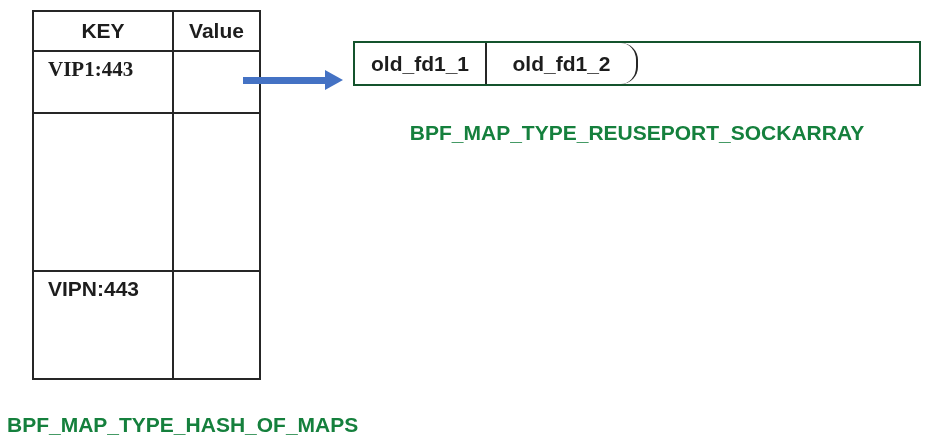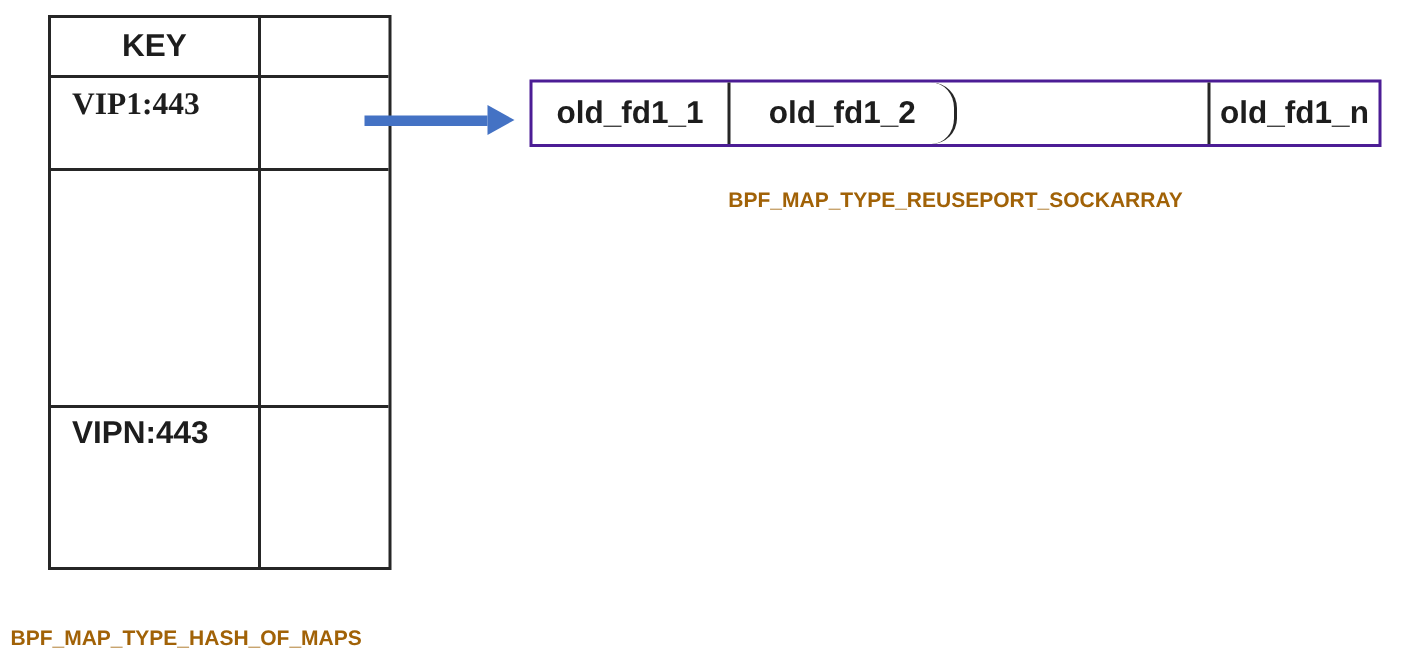--- a/index.html
+++ b/index.html
@@ -59,24 +59,24 @@
     display: flex;
     align-items: center;
     justify-content: center;
     padding: 0;
   }
   .kt-row-data .kt-cell-key { padding: 4px 0 0 14px; }
 
   
   .caption {
     position: absolute;
-    font-size: 14px;
+    font-size: 21px;
     font-weight: 700;
     line-height: 26px;
-    color: #a16207;
+    color: #15803d;
     white-space: nowrap;
   }
   .caption-hash {
     left: 7px;
     top: 412px;
   }
   .caption-sock {
     left: 353px;
     top: 120px;
     width: 568px;
@@ -107,24 +107,24 @@
     height: 0;
     border-left: 18px solid #4472C4;
     border-top: 10.5px solid transparent;
     border-bottom: 10.5px solid transparent;
   }
 
   
   .sockarray {
     position: absolute;
     left: 353px;
-    top: 53px;
+    top: 41px;
     width: 568px;
     height: 45px;
-    border: 2px solid #4c1d95;
+    border: 2px solid #14532d;
     box-sizing: border-box;
     display: flex;
     flex-direction: row;
     background: #ffffff;
   }
   .sa-cell {
     box-sizing: border-box;
     border-right: 2px solid #262626;
     display: flex;
     align-items: center;
@@ -140,20 +140,21 @@
   .sa-cell-2 { width: 169px; }
 </style>
 </head>
 <body>
 
 <div class="canvas">
 
   <div class="key-table">
     <div class="kt-row kt-row-header">
       <div class="kt-cell kt-cell-key">KEY</div>
+      <div class="kt-cell kt-cell-value">Value</div>
     </div>
     <div class="kt-row kt-row-data kt-row-1">
       <div class="kt-cell kt-cell-key">VIP1:443</div>
       <div class="kt-cell kt-cell-value"></div>
     </div>
     <div class="kt-row kt-row-data kt-row-3">
       <div class="kt-cell kt-cell-key"></div>
       <div class="kt-cell kt-cell-value"></div>
     </div>
     <div class="kt-row kt-row-data kt-row-4">
@@ -166,18 +167,17 @@
 
   <div class="arrow">
     <div class="arrow-shaft"></div>
     <div class="arrow-head"></div>
   </div>
 
   <div class="sockarray">
     <div class="sa-cell sa-cell-0">old_fd1_1</div>
     <div class="sa-cell sa-cell-1">old_fd1_2</div>
     <div class="sa-cell sa-cell-2"></div>
-    <div class="sa-cell sa-cell-3">old_fd1_n</div>
   </div>
 
   <div class="caption caption-sock">BPF_MAP_TYPE_REUSEPORT_SOCKARRAY</div>
 
 </div>
 
 </body></html>

